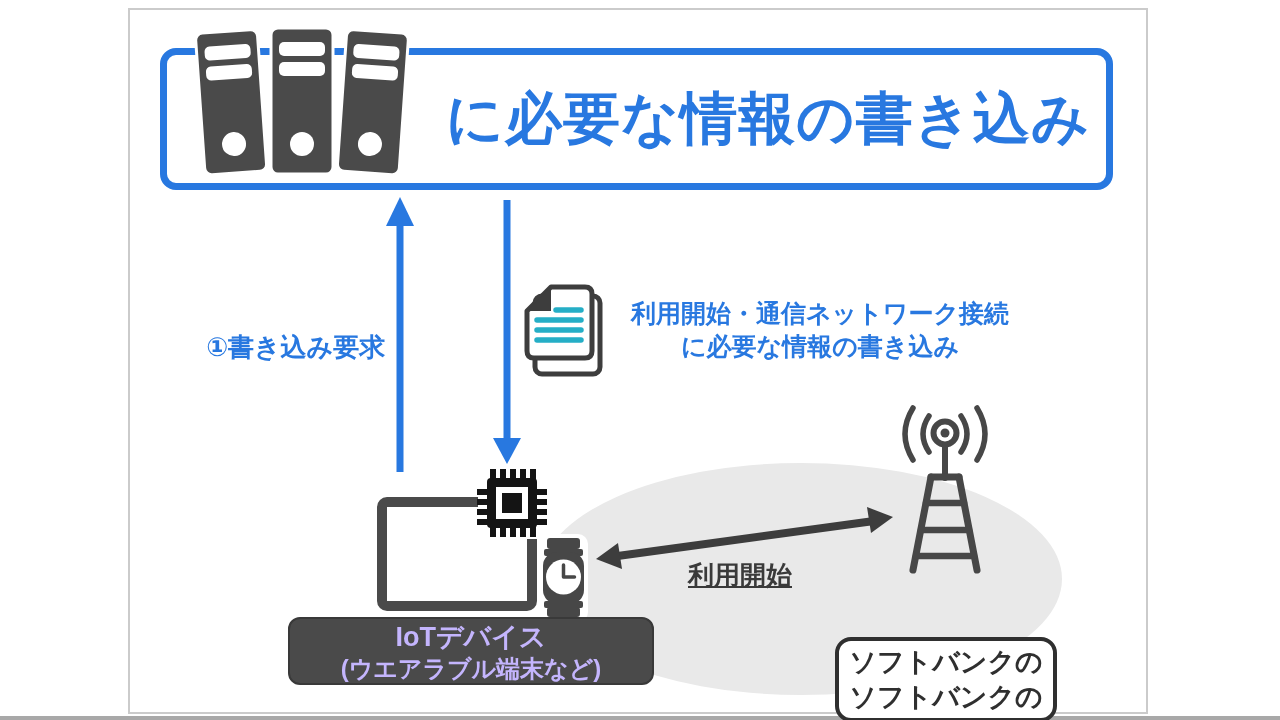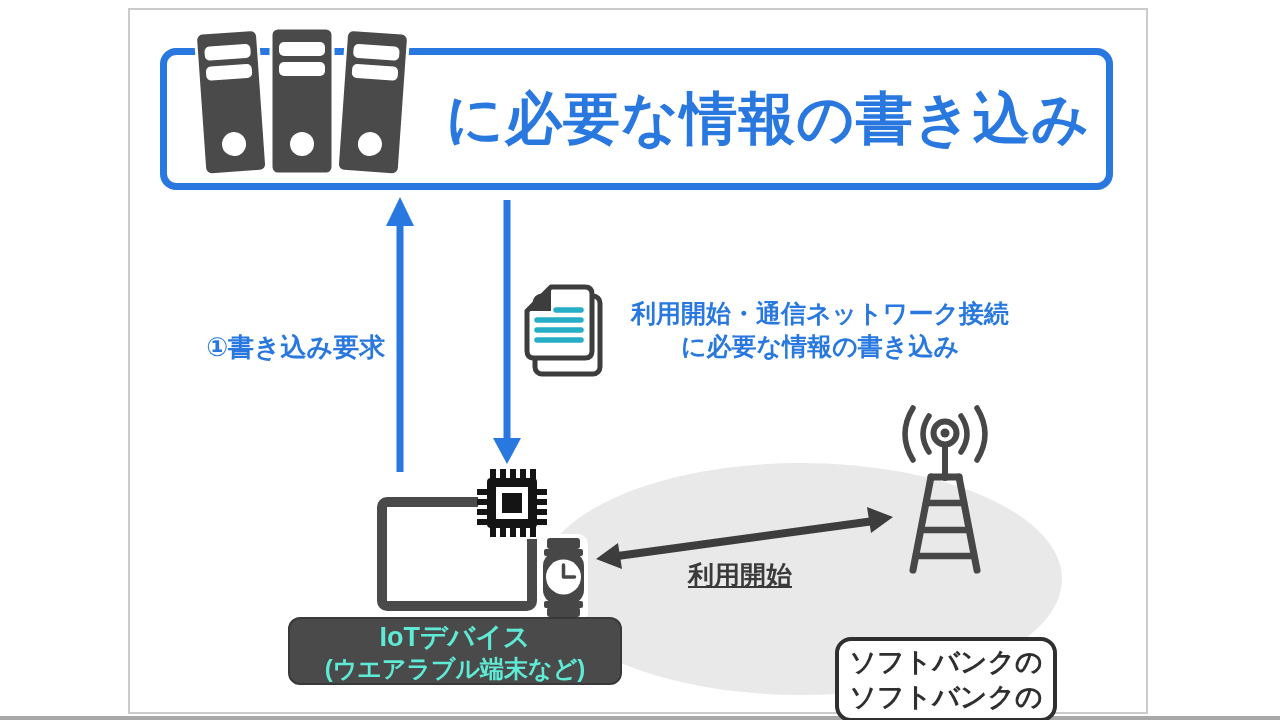--- a/index.html
+++ b/index.html
@@ -14,22 +14,22 @@
                 border-radius:16px;background:#ffffff;box-sizing:border-box;}
   #platform-title{left:428px;top:86px;width:680px;text-align:center;color:#2878e0;
                   font-size:57px;font-weight:700;letter-spacing:1px;line-height:64px;white-space:nowrap;}
   #tablet{left:377px;top:497px;width:160px;height:114px;border:10px solid #4a4a4a;
           border-radius:10px;background:#ffffff;box-sizing:border-box;}
   #overlay-svg{left:0;top:0;width:1280px;height:720px;}
   .blue-label{color:#2878e0;font-weight:600;}
   #write-request-label{left:206px;top:316px;font-size:26px;white-space:nowrap;margin-top:14px;}
   #write-info-label{left:612px;top:297px;width:416px;text-align:center;font-size:25px;line-height:33px;}
   #usage-label{left:688px;top:558px;font-size:26px;font-weight:600;color:#3a3a3a;white-space:nowrap;text-decoration:underline;}
-  #iot-box{left:288px;top:617px;width:334px;height:68px;background:#4a4a4a;border:2px solid #393939;
-           border-radius:12px;box-sizing:border-box;color:#5eead4;text-align:center;padding-top:2px;}
+  #iot-box{left:288px;top:617px;width:366px;height:68px;background:#4a4a4a;border:2px solid #393939;
+           border-radius:12px;box-sizing:border-box;color:#c4b5fd;text-align:center;padding-top:2px;}
   #iot-box .l1{font-size:27px;font-weight:700;line-height:33px;}
   #iot-box .l2{font-size:24px;font-weight:700;line-height:30px;}
   #network-box{left:835px;top:597px;width:222px;height:85px;background:#ffffff;border:4px solid #2f2f2f;
                border-radius:16px;box-sizing:border-box;color:#2f2f2f;text-align:center;padding-top:4px;margin-top:40px;}
   #network-box .l1,#network-box .l2{font-size:27px;font-weight:600;line-height:35px;}
 </style>
 </head>
 <body>
 
 <div id="canvas">

